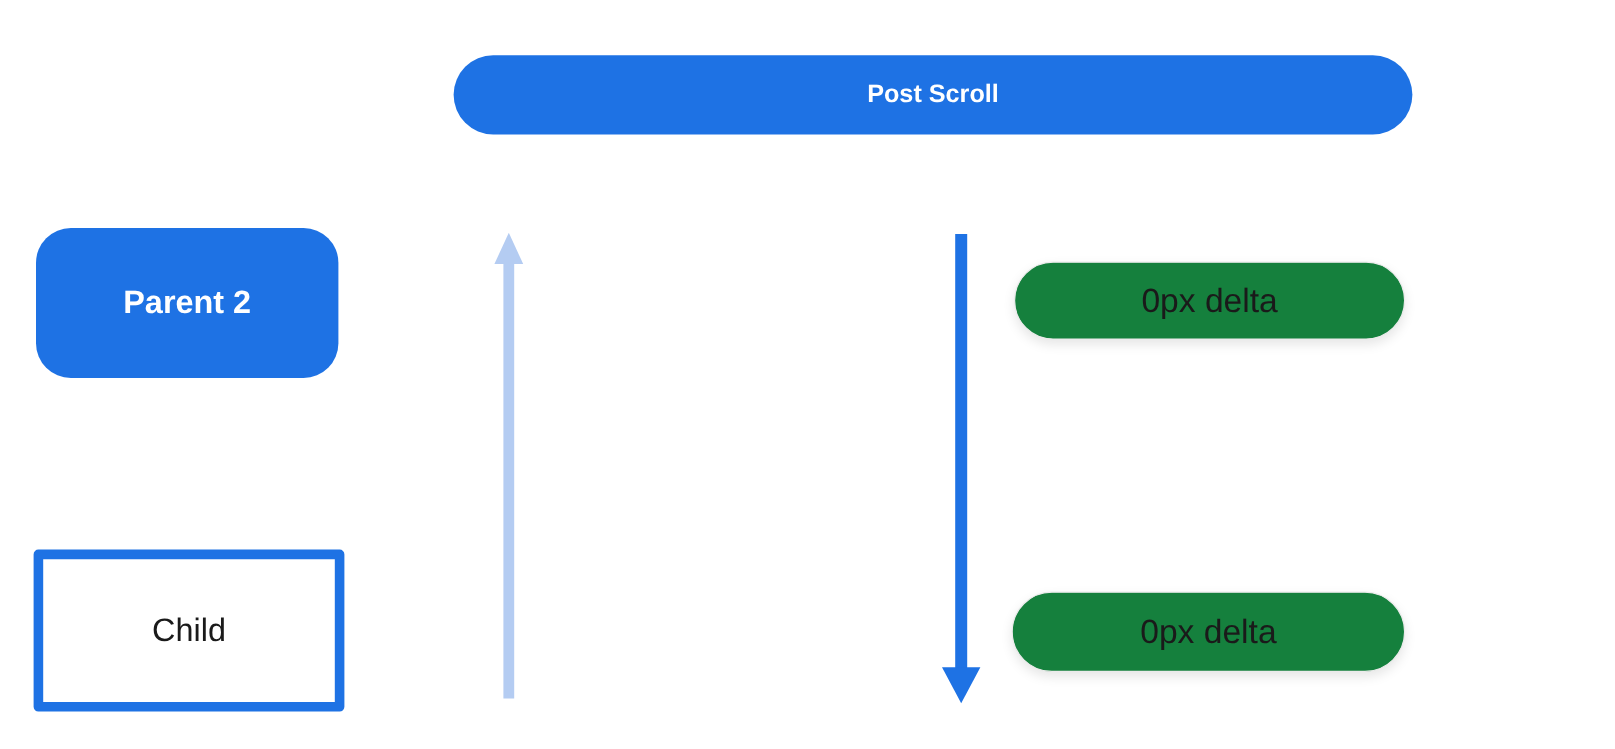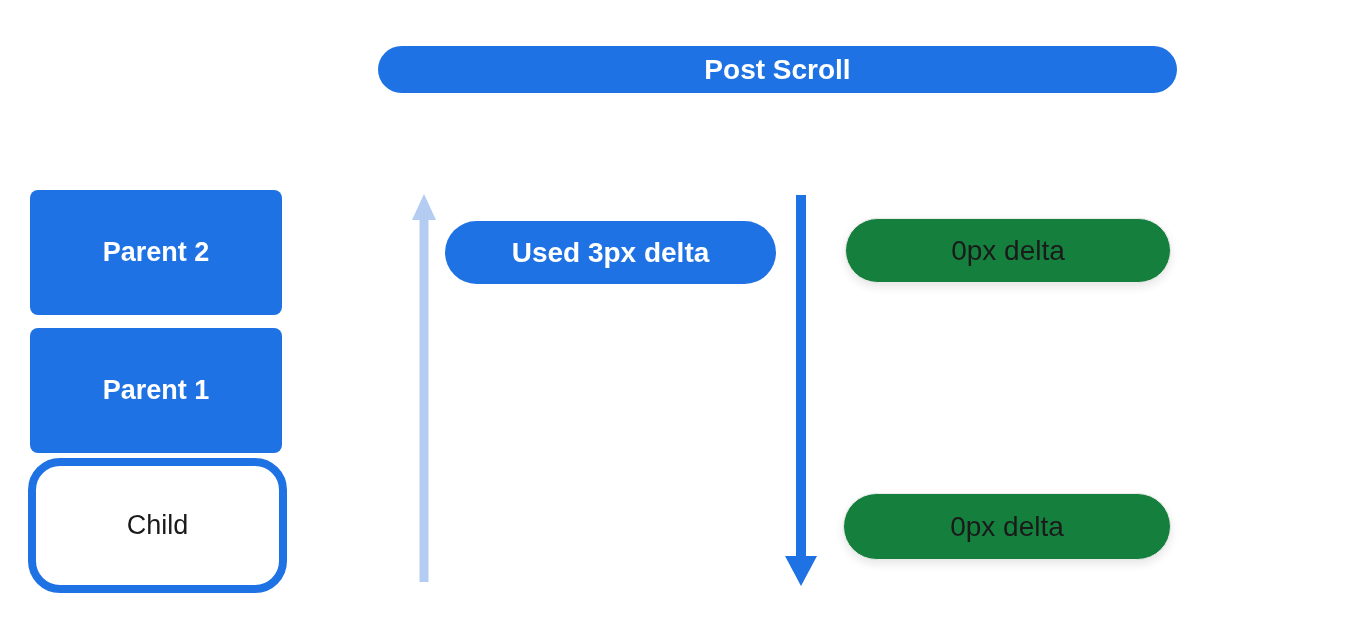--- a/index.html
+++ b/index.html
@@ -13,57 +13,57 @@
     width: 1346px;
     height: 624px;
     background: #ffffff;
     overflow: hidden;
   }
 
   
   .banner {
     position: absolute;
     left: 378px; top: 46px;
-    width: 799px; height: 47px;
+    width: 799px; height: 66px;
     background: var(--primary-blue);
     border-radius: 33px;
     color: #ffffff;
-    font-size: 28px;
+    font-size: 21px;
     font-weight: 700;
     display: flex;
     align-items: center;
     justify-content: center;
   }
 
   
   .box {
     position: absolute;
     display: flex;
     align-items: center;
     justify-content: center;
     font-size: 27px;
     box-sizing: border-box;
   }
   .box.filled {
     background: var(--primary-blue);
     color: #ffffff;
     font-weight: 700;
-    border-radius: 8px;
+    border-radius: 29px;
     left: 30px;
     width: 252px;
     height: 125px;
   }
   .box.parent2 { top: 190px; }
   .box.parent1 { top: 328px; }
   .box.outlined {
     left: 28px; top: 458px;
     width: 259px; height: 135px;
     background: #ffffff;
     border: 8px solid var(--primary-blue);
-    border-radius: 32px;
+    border-radius: 4px;
     color: var(--dark-text);
     font-weight: 500;
   }
 
   
   .pill {
     position: absolute;
     display: flex;
     align-items: center;
     justify-content: center;
@@ -94,34 +94,32 @@
 </style>
 </head>
 <body>
 
 <div class="canvas">
 
   <div class="banner">Post Scroll</div>
 
   <div class="box filled parent2">Parent 2</div>
 
-  <div class="box filled parent1">Parent 1</div>
 
   <div class="box outlined child">Child</div>
 
   <svg class="arrow up" width="36" height="392" viewBox="0 0 36 392">
     <line x1="18" y1="26" x2="18" y2="390" stroke-width="9" stroke="#b4ccf2"></line>
     <polygon points="18,2 30,28 6,28" fill="#b4ccf2"></polygon>
   </svg>
 
   <svg class="arrow down" width="36" height="396" viewBox="0 0 36 396">
     <line x1="18" y1="3" x2="18" y2="368" stroke-width="10" stroke="#1e72e4"></line>
     <polygon points="18,394 2,364 34,364" fill="#1e72e4"></polygon>
   </svg>
 
-  <div class="pill blue used-delta">Used 3px delta</div>
 
 
   <div class="pill white zero-top">0px delta</div>
 
   <div class="pill white zero-bottom">0px delta</div>
 
 </div>
 
 </body></html>

